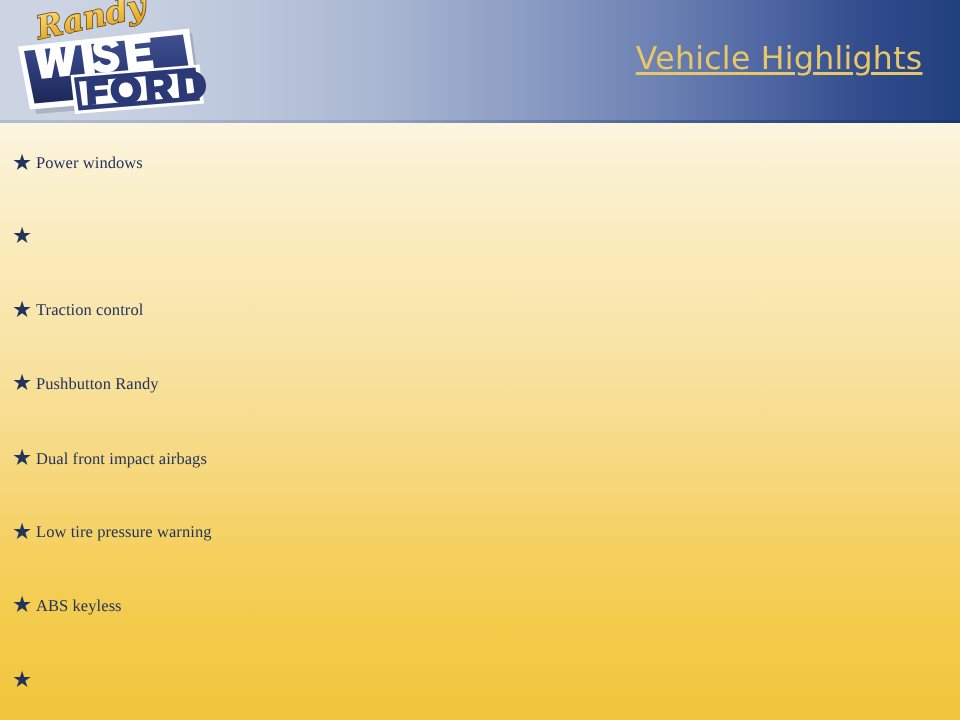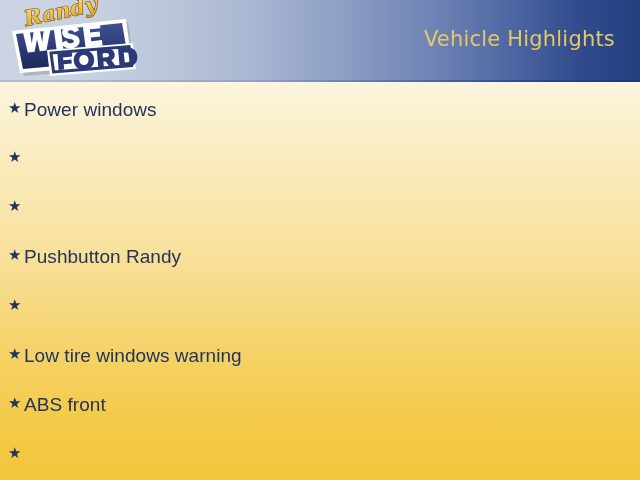--- a/index.html
+++ b/index.html
@@ -80,20 +80,21 @@
   
   #header-title {
     position: absolute;
     right: 25px;
     top: 27px;
     font-size: 21px;
     letter-spacing: 0.2px;
     color: #e8c766;
     font-family: "DejaVu Sans", "Liberation Sans", sans-serif;
     white-space: nowrap;
+    text-decoration: underline;
   }
 
   
   #highlights {
     position: absolute;
     left: 0;
     top: 82px;
     width: 640px;
     height: 398px;
     list-style: none;
@@ -114,24 +115,24 @@
     min-width: 16px;
     text-align: left;
     color: #22345c;
     font-size: 15px;
     line-height: 1;
     position: relative;
     top: -1px;
   }
   .hl-label {
     color: #22345c;
-    font-size: 19px;
+    font-size: 11px;
     letter-spacing: 0.05px;
     line-height: 1;
-    font-family: Liberation Sans, sans-serif;
+    font-family: Liberation Serif, serif;
   }
 </style>
 </head>
 <body>
 
 <div id="page">
 
   <div id="header">
 
     <div id="logo">
@@ -202,34 +203,36 @@
   <ul id="highlights">
       <li class="hl-item" style="top: 14px;">
         <span class="hl-star">★</span>
         <span class="hl-label">Power windows</span>
       </li>
       <li class="hl-item" style="top: 63.3px;">
         <span class="hl-star">★</span>
       </li>
       <li class="hl-item" style="top: 112.6px;">
         <span class="hl-star">★</span>
+        <span class="hl-label">Traction control</span>
       </li>
       <li class="hl-item" style="top: 161.9px;">
         <span class="hl-star">★</span>
         <span class="hl-label">Pushbutton Randy</span>
       </li>
       <li class="hl-item" style="top: 211.2px;">
         <span class="hl-star">★</span>
+        <span class="hl-label">Dual front impact airbags</span>
       </li>
       <li class="hl-item" style="top: 260.5px;">
         <span class="hl-star">★</span>
-        <span class="hl-label">Low tire windows warning</span>
+        <span class="hl-label">Low tire pressure warning</span>
       </li>
       <li class="hl-item" style="top: 309.8px;">
         <span class="hl-star">★</span>
-        <span class="hl-label">ABS front</span>
+        <span class="hl-label">ABS keyless</span>
       </li>
       <li class="hl-item" style="top: 359.1px;">
         <span class="hl-star">★</span>
       </li>
     </ul>
 
 </div>
 
 </body></html>

